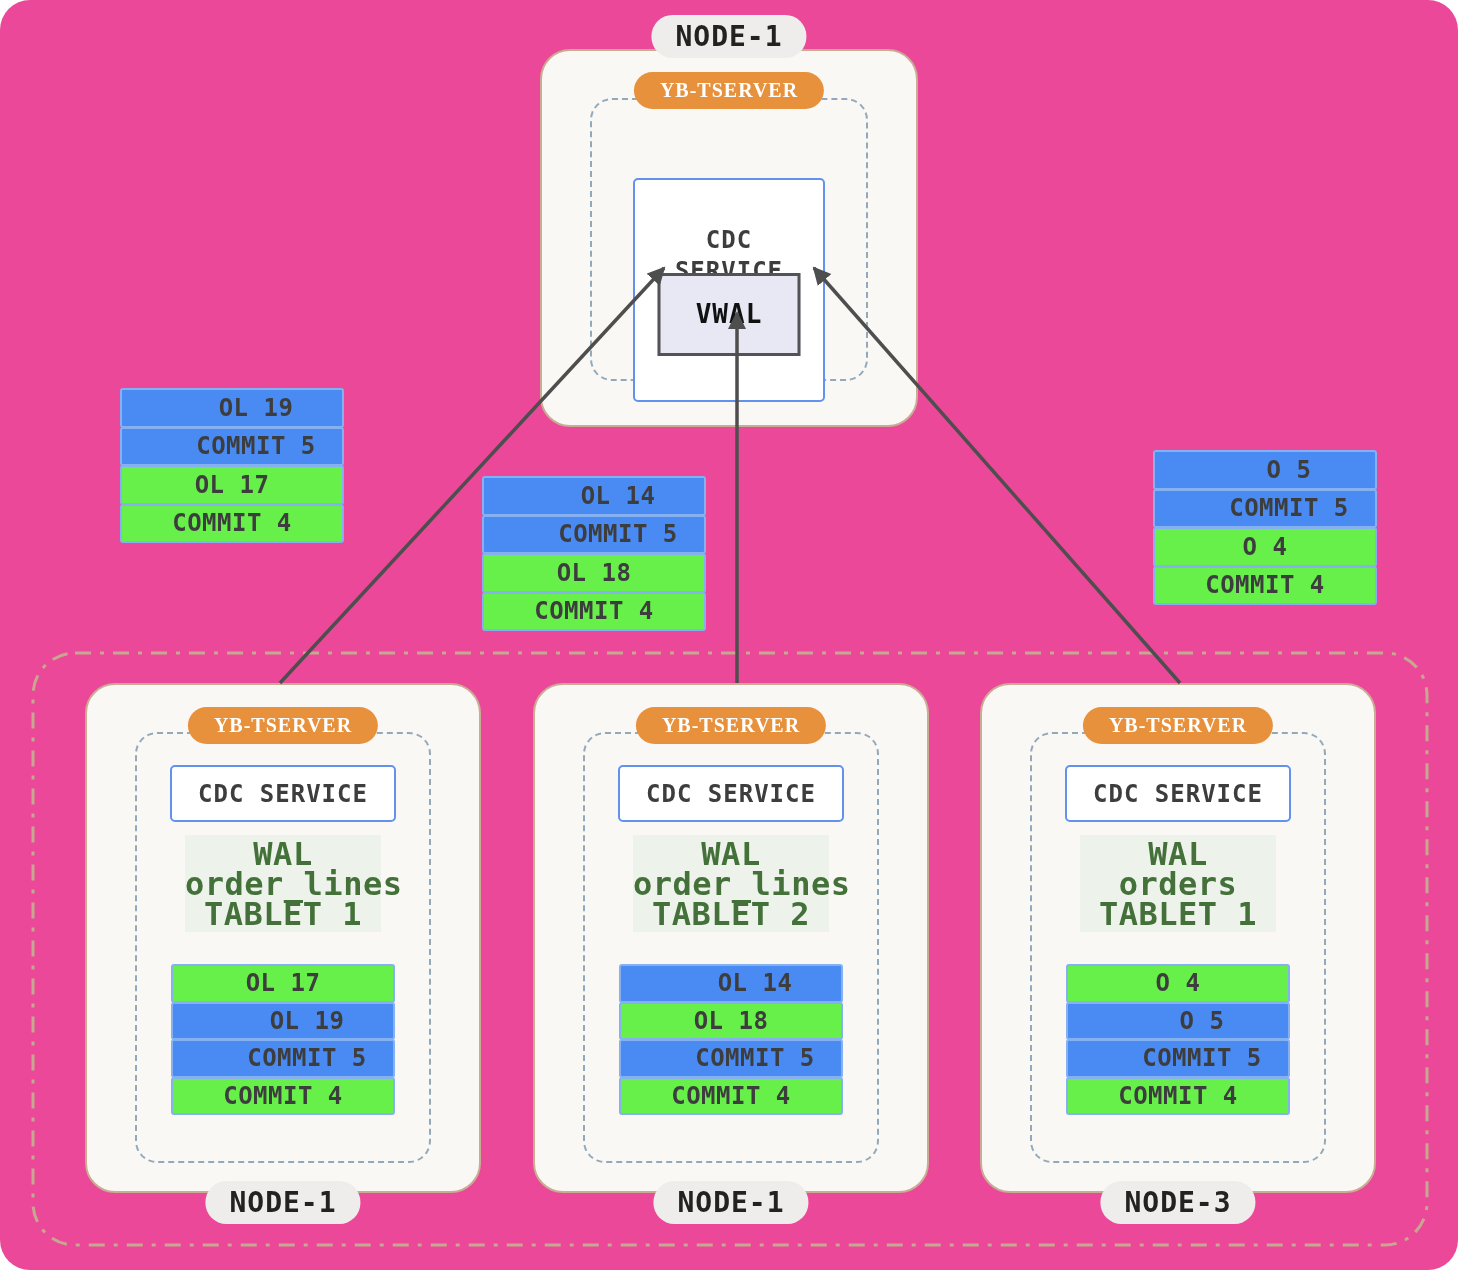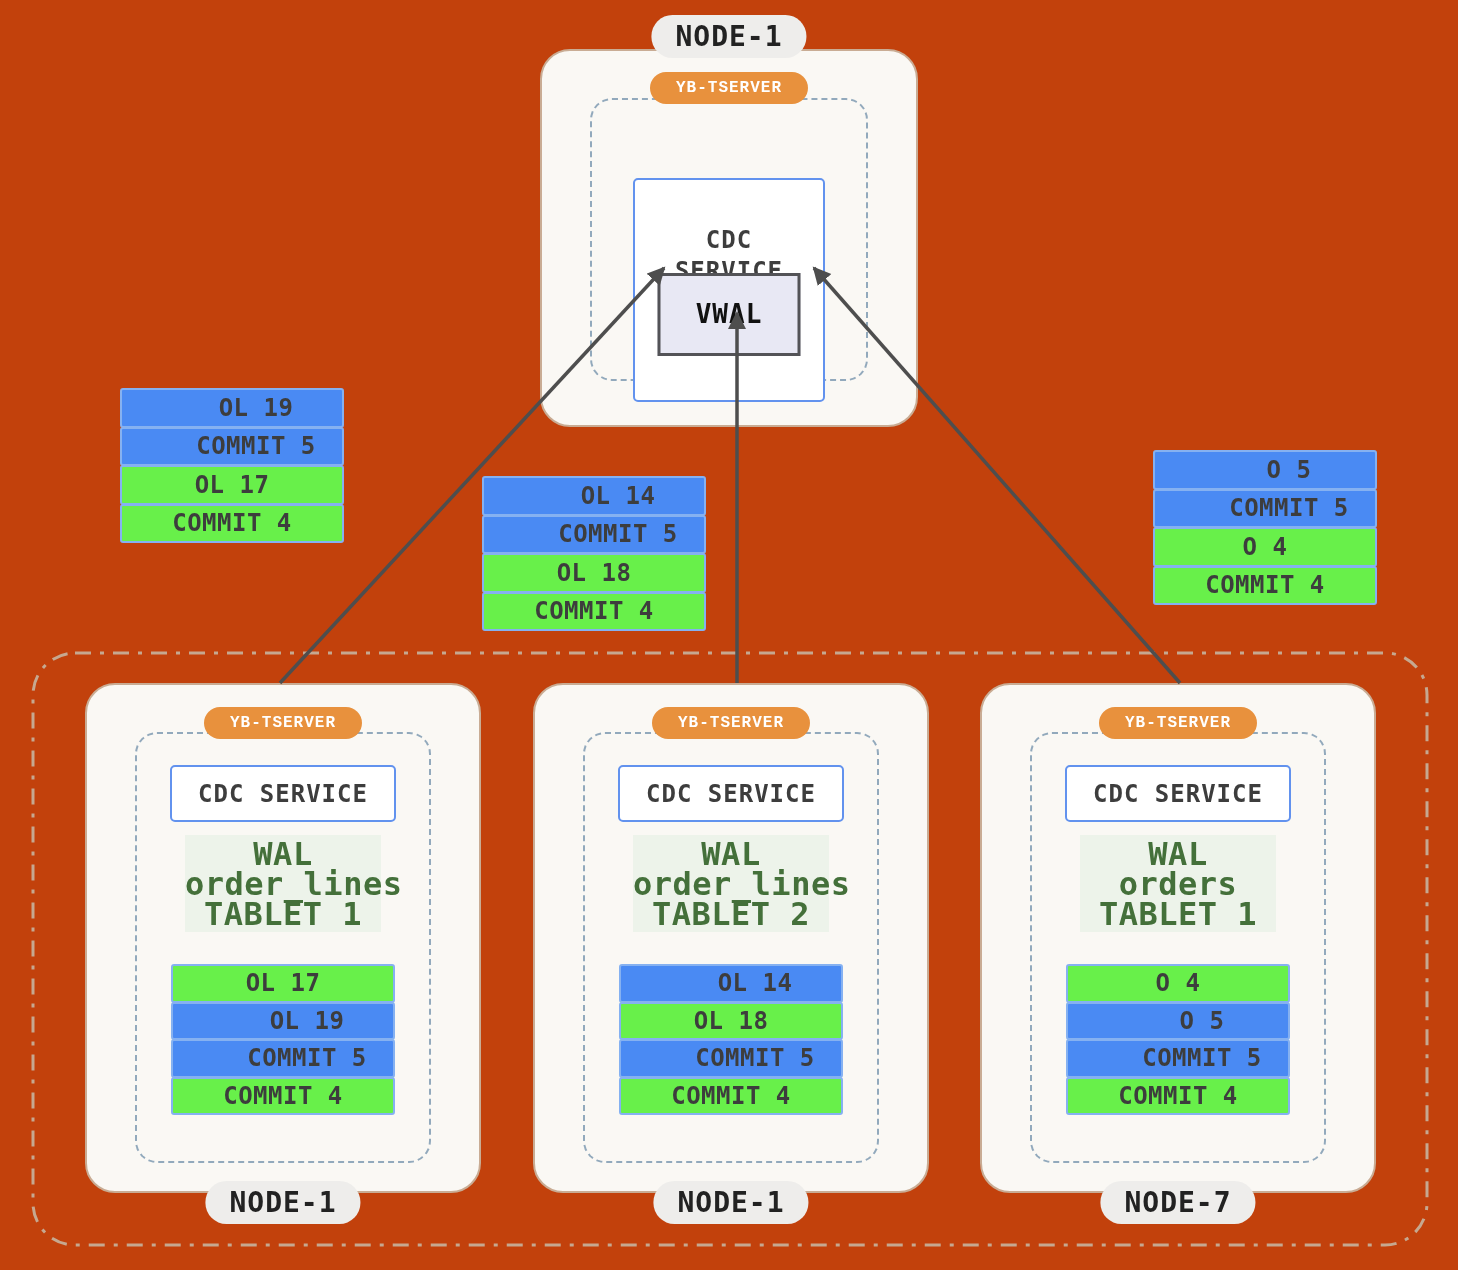--- a/index.html
+++ b/index.html
@@ -1,32 +1,33 @@
 <!DOCTYPE html>
 <html style="--blue_event: #4a8af3; --green_event: #68f04a; --row_border: #85b1f1; --row_text: #3d3d3d; --orange_badge: #e8913d; --badge_text: #ffffff; --node_border: #c9ac94; --node_bg: #faf8f4; --dashed_border: #92a9bc; --cdc_border: #6292ee; --vwal_bg: #e8e8f4; --vwal_border: #535357; --wal_bg: #edf3ea; --wal_text: #44703a; --pill_bg: #eeedeb; --pill_text: #222222; --arrow: #4e4e4e; --outer_border: #c6a890;"><head>
 <meta charset="utf-8">
 <style>
   html,body{margin:0;padding:0;background:#ffffff;}
   .canvas{
-    position:relative;width:1458px;height:1270px;background:#c2410c;overflow:hidden;
+    position:relative;width:1458px;height:1270px;background:#ec4899;overflow:hidden;
     font-family:"DejaVu Sans Mono", monospace;
+    border-radius:30px;
   }
   
   .node-box{
     position:absolute;background:var(--node_bg);
     border:2.5px solid var(--node_border);border-radius:30px;box-sizing:border-box;
   }
   .dashed-box{
     position:absolute;border:2.5px dashed var(--dashed_border);
     border-radius:22px;box-sizing:border-box;
   }
   .badge{
     position:absolute;left:50%;transform:translateX(-50%);
     background:var(--orange_badge);color:var(--badge_text);
-    font-family:Liberation Mono, monospace;font-weight:700;font-size:16px;letter-spacing:1px;
+    font-family:Liberation Serif, serif;font-weight:700;font-size:20px;letter-spacing:1px;
     padding:7px 26px;border-radius:20px;white-space:nowrap;z-index:4;
   }
   .node-pill{
     position:absolute;left:50%;transform:translateX(-50%);
     background:var(--pill_bg);color:var(--pill_text);
     font-weight:700;font-size:28px;letter-spacing:1px;
     padding:5px 24px;border-radius:21px;white-space:nowrap;z-index:4;
   }
   .cdc-box{
     position:absolute;left:50%;transform:translateX(-50%);
@@ -177,16 +178,16 @@
     </div>
     <div class="wal-block">WAL
 orders
 TABLET 1</div>
     <div class="stack bottom">
       <div class="event-row green">O 4</div>
       <div class="event-row blue">O 5</div>
       <div class="event-row blue">COMMIT 5</div>
       <div class="event-row green">COMMIT 4</div>
     </div>
-    <div class="node-pill">NODE-7</div>
+    <div class="node-pill">NODE-3</div>
   </div>
 
 </div>
 
 </body></html>

